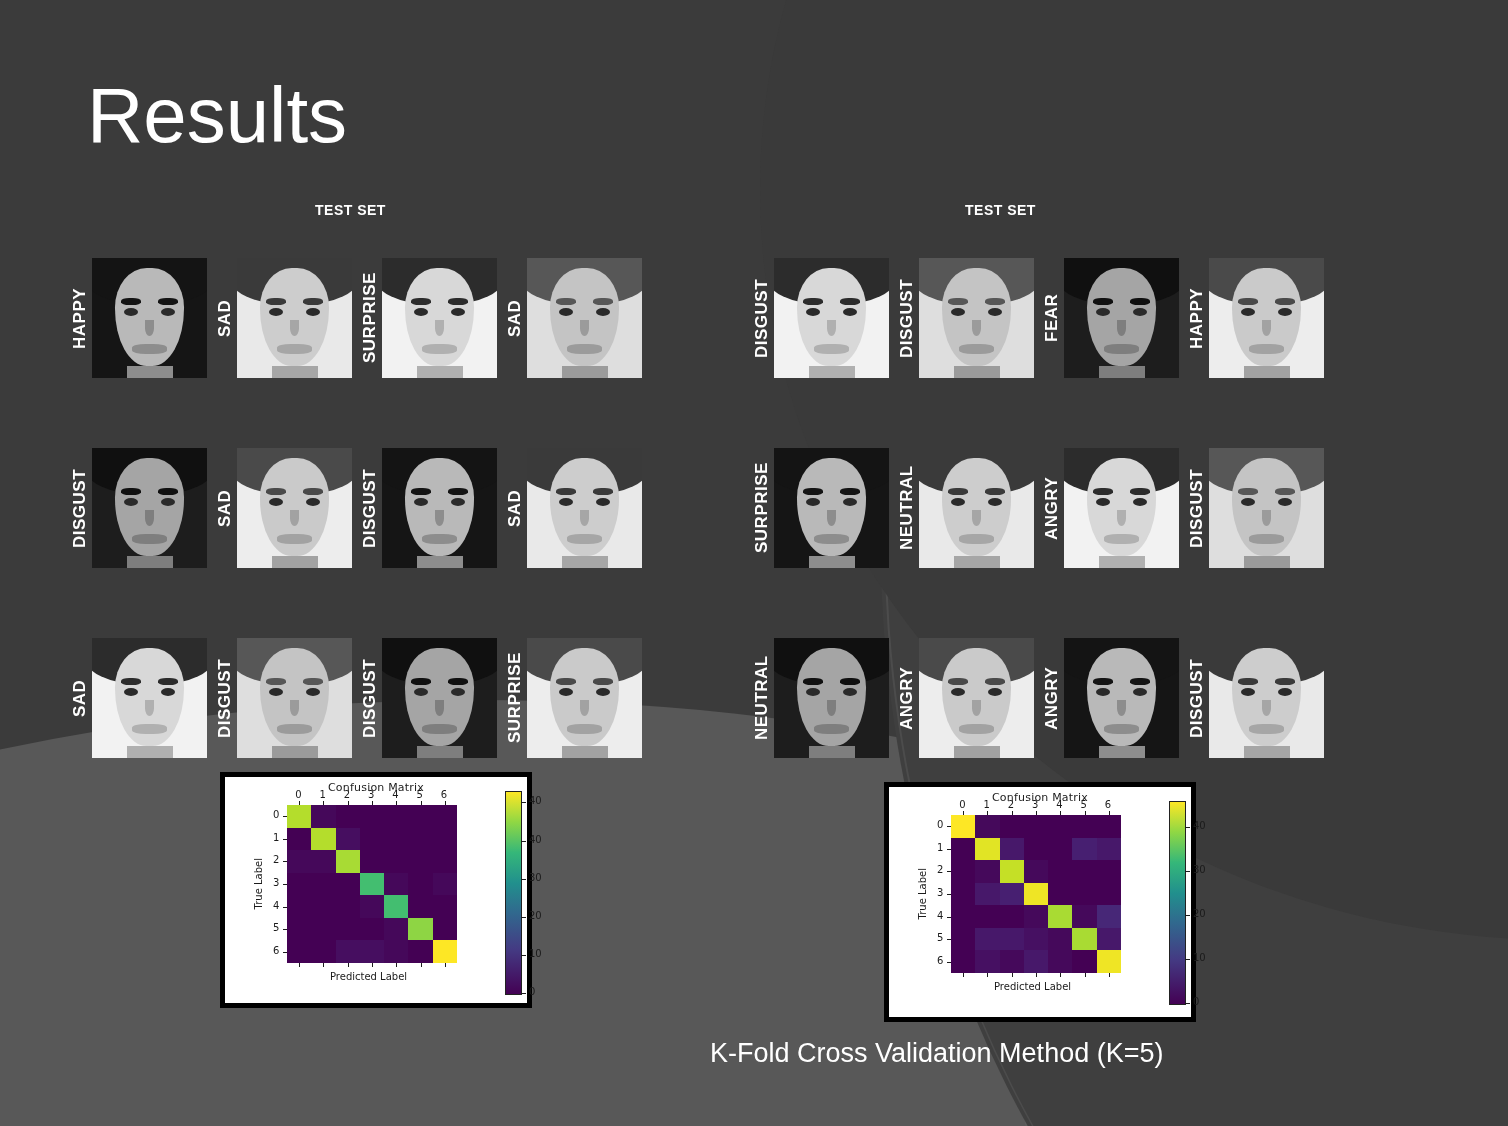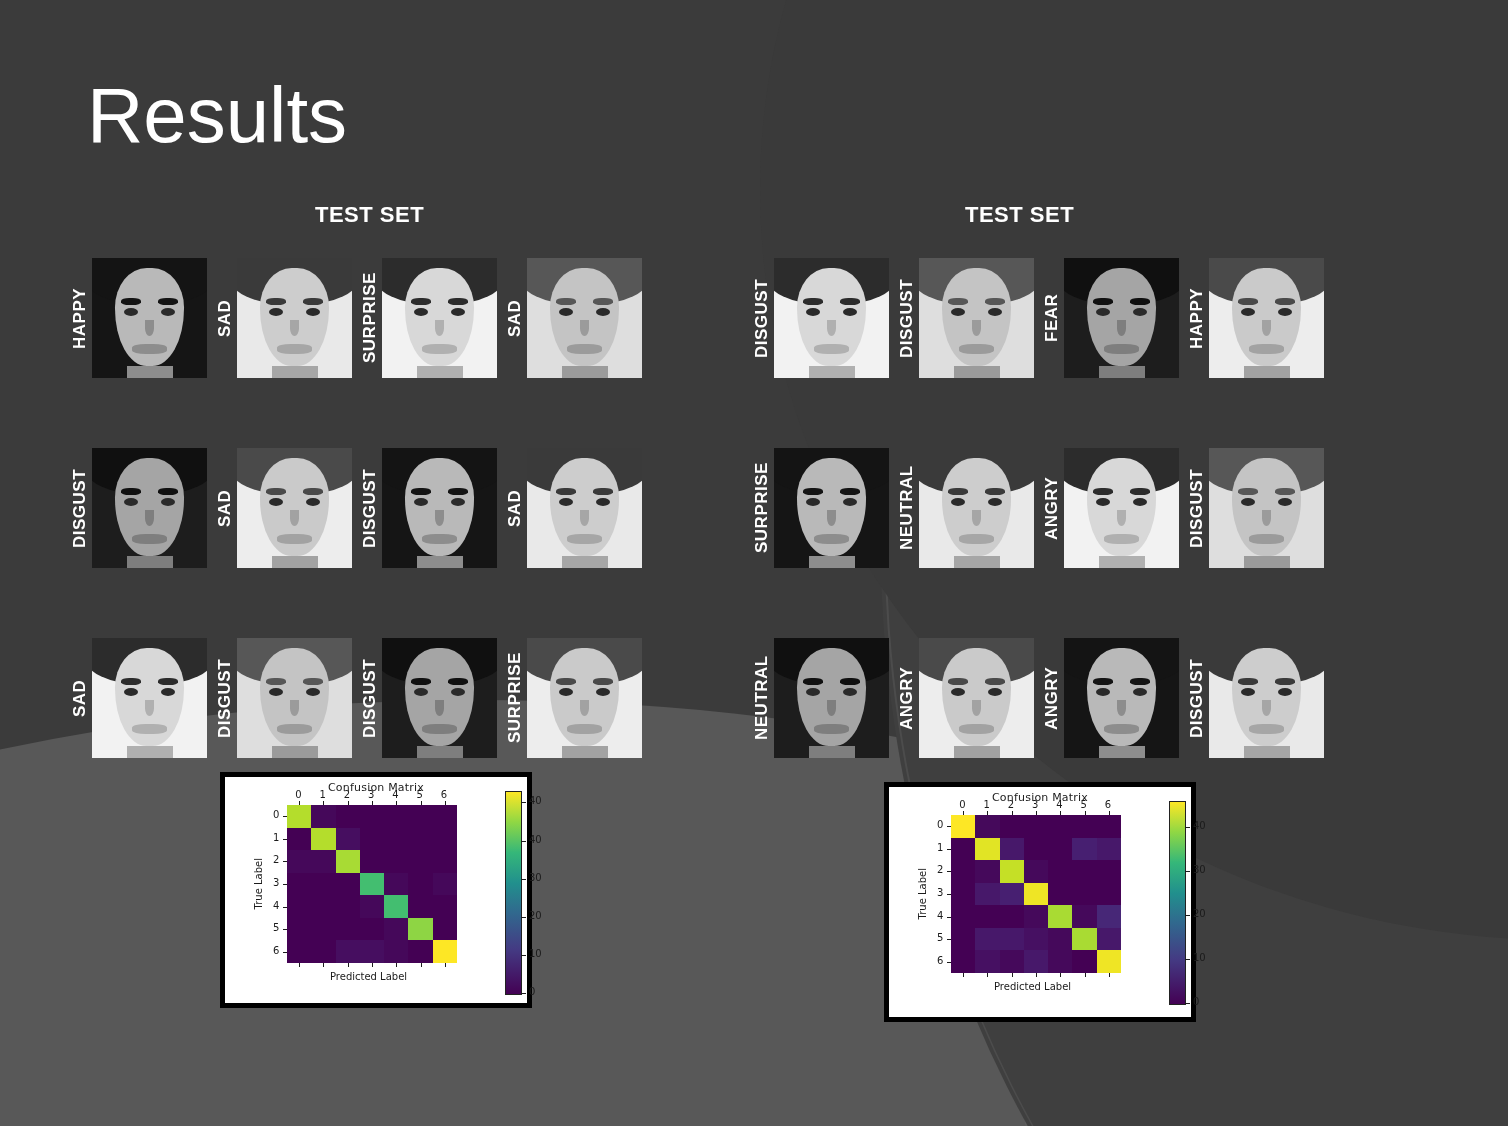--- a/index.html
+++ b/index.html
@@ -47,21 +47,21 @@
   #content{position:relative;z-index:3;width:100%;height:100%;}
 
   
   .page-title{
     position:absolute;left:80px;top:76px;
     font-size:78px;font-weight:400;color:#ffffff;
     letter-spacing:0px;line-height:1;margin-left:7px;
   }
   
   .set-heading{
-    position:absolute;font-size:22px;font-weight:bold;color:#ffffff;
+    position:absolute;font-size:14px;font-weight:bold;color:#ffffff;
     letter-spacing:.5px;
   }
   #heading-left{left:315px;top:202px;}
   #heading-right{left:965px;top:202px;}
   .face-cell{display:flex;align-items:center;}
   .face-label{
     writing-mode:vertical-rl;
     transform:rotate(180deg);
     color:#ffffff;font-size:17px;font-weight:bold;
     letter-spacing:.5px;
@@ -727,14 +727,15 @@
         <div class="cbar-dash" style="left: 296px; top: 172.087px;"></div>
         <div class="cbar-tick" style="left: 304px; top: 121.174px;">20</div>
         <div class="cbar-dash" style="left: 296px; top: 128.174px;"></div>
         <div class="cbar-tick" style="left: 304px; top: 77.2609px;">30</div>
         <div class="cbar-dash" style="left: 296px; top: 84.2609px;"></div>
         <div class="cbar-tick" style="left: 304px; top: 33.3478px;">40</div>
         <div class="cbar-dash" style="left: 296px; top: 40.3478px;"></div>
       </div>
   </div>
 
+  <div class="caption" id="caption-right">K-Fold Cross Validation Method (K=5)</div>
 
 </div>
 
 </body></html>

